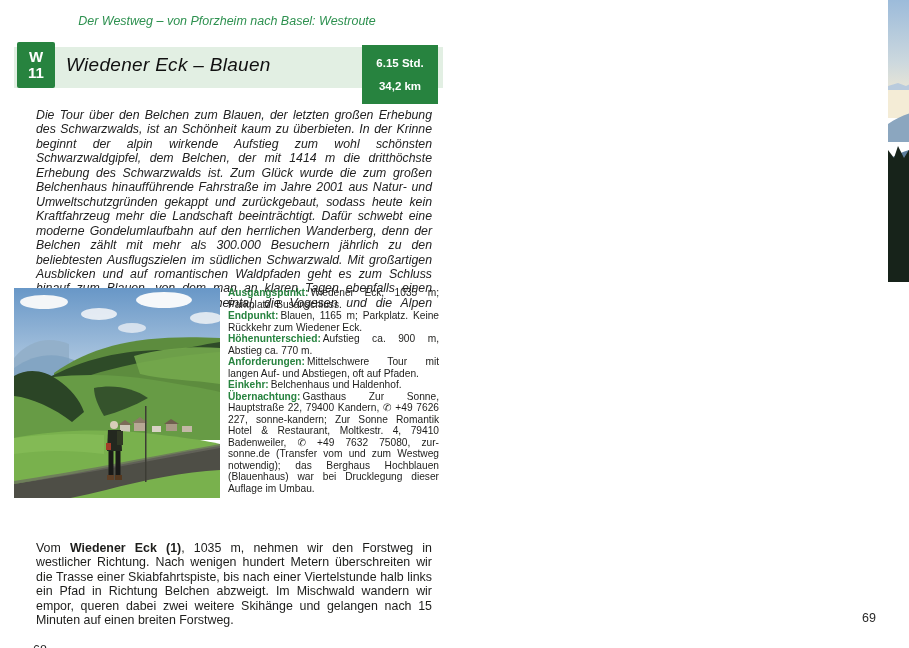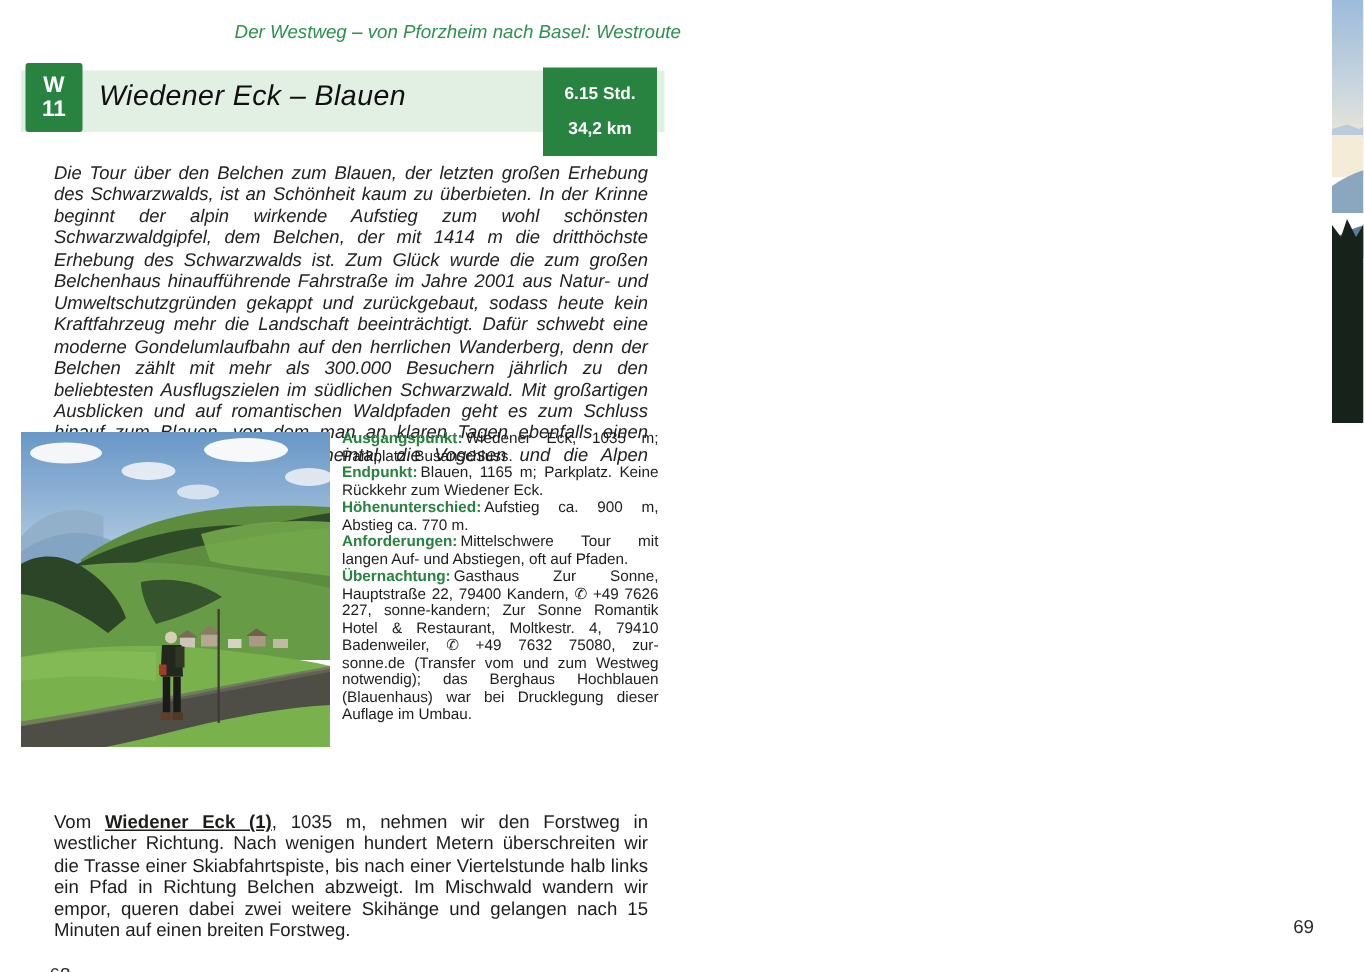--- a/index.html
+++ b/index.html
@@ -6,21 +6,21 @@
   .spread {
     position:relative; width:909px; height:648px; background:#ffffff;
     font-family:"Liberation Sans", sans-serif; color:#1d1d1b; overflow:hidden;
   }
   .page { position:absolute; top:0; height:648px; }
   .page.left  { left:0;   width:454px; }
   .page.right { left:444px; width:465px; }
 
   
   .running-head {
-    position:absolute; left:0; top:14px; width:454px; text-align:right;
+    position:absolute; left:0; top:14px; width:454px; text-align:center;
     font-style:italic; font-size:12.5px; color:#2e9150;
   }
   .banner {
     position:absolute; left:14px; top:47px; width:429px; height:41px;
     background:#e2efe3;
   }
   .route-badge {
     position:absolute; left:3px; top:-5px; width:38px; height:46px;
     background:#27833f; color:#fff; font-weight:bold; border-radius:2px;
     display:flex; flex-direction:column; align-items:center; justify-content:center;
@@ -59,21 +59,21 @@
   .info-col {
     position:absolute; left:228px; top:287px; width:211px;
     font-size:10.2px; line-height:11.5px; text-align:justify; color:#1d1d1b;
   }
   .info-label { font-weight:bold; color:#27833f; padding-right:2px; }
 
   .body-para, .body-right p {
     font-size:12.4px; line-height:14.4px; text-align:justify; margin:0; color:#1d1d1b;
   }
   .bottom-para { position:absolute; left:36px; top:541px; width:396px; }
-  .b { font-weight:bold;text-decoration:underline; }
+  .b { font-weight:bold; }
 
   .pagenum { position:absolute; font-size:12.5px; color:#2a2a2a; }
   .pn-left  { left:33px;  top:611px;margin-top:32px; }
   .pn-right { right:33px; top:611px;margin-left:28px; }
 
   
   .photo-right {
     position:absolute; left:444px; top:0; width:465px; height:282px; overflow:hidden;
   }
 </style>
@@ -146,20 +146,21 @@
         </g>
       </svg>
     </figure>
 
 
     <div class="info-col">
       <div class="info-item"><span class="info-label">Ausgangspunkt:</span><span>Wiedener Eck, 1035 m; Parkplatz. Busanschluss.</span></div>
       <div class="info-item"><span class="info-label">Endpunkt:</span><span>Blauen, 1165 m; Parkplatz. Keine Rückkehr zum Wiedener Eck.</span></div>
       <div class="info-item"><span class="info-label">Höhenunterschied:</span><span>Aufstieg ca. 900 m, Abstieg ca. 770 m.</span></div>
       <div class="info-item"><span class="info-label">Anforderungen:</span><span>Mittelschwere Tour mit langen Auf- und Abstiegen, oft auf Pfaden.</span></div>
+      <div class="info-item"><span class="info-label">Einkehr:</span><span>Belchenhaus und Haldenhof.</span></div>
       <div class="info-item"><span class="info-label">Übernachtung:</span><span>Gasthaus Zur Sonne, Hauptstraße 22, 79400 Kandern, ✆ +49 7626 227, sonne-kandern; Zur Sonne Romantik Hotel &amp; Restaurant, Moltkestr. 4, 79410 Badenweiler, ✆ +49 7632 75080, zur-sonne.de (Transfer vom und zum Westweg notwendig); das Berghaus Hochblauen (Blauenhaus) war bei Drucklegung dieser Auflage im Umbau.</span></div>
     </div>
 
     <p class="body-para bottom-para"><span>Vom </span><span class="b">Wiedener Eck (1)</span><span>, 1035 m, nehmen wir den Forstweg in westlicher Richtung. Nach wenigen hundert Metern überschreiten wir die Trasse einer Skiabfahrtspiste, bis nach einer Viertelstunde halb links ein Pfad in Richtung Belchen abzweigt. Im Mischwald wandern wir empor, queren dabei zwei weitere Skihänge und gelangen nach 15 Minuten auf einen breiten Forstweg.</span></p>
 
     <div class="pagenum pn-left">68</div>
   </section>
 
   <section class="page right">
 

